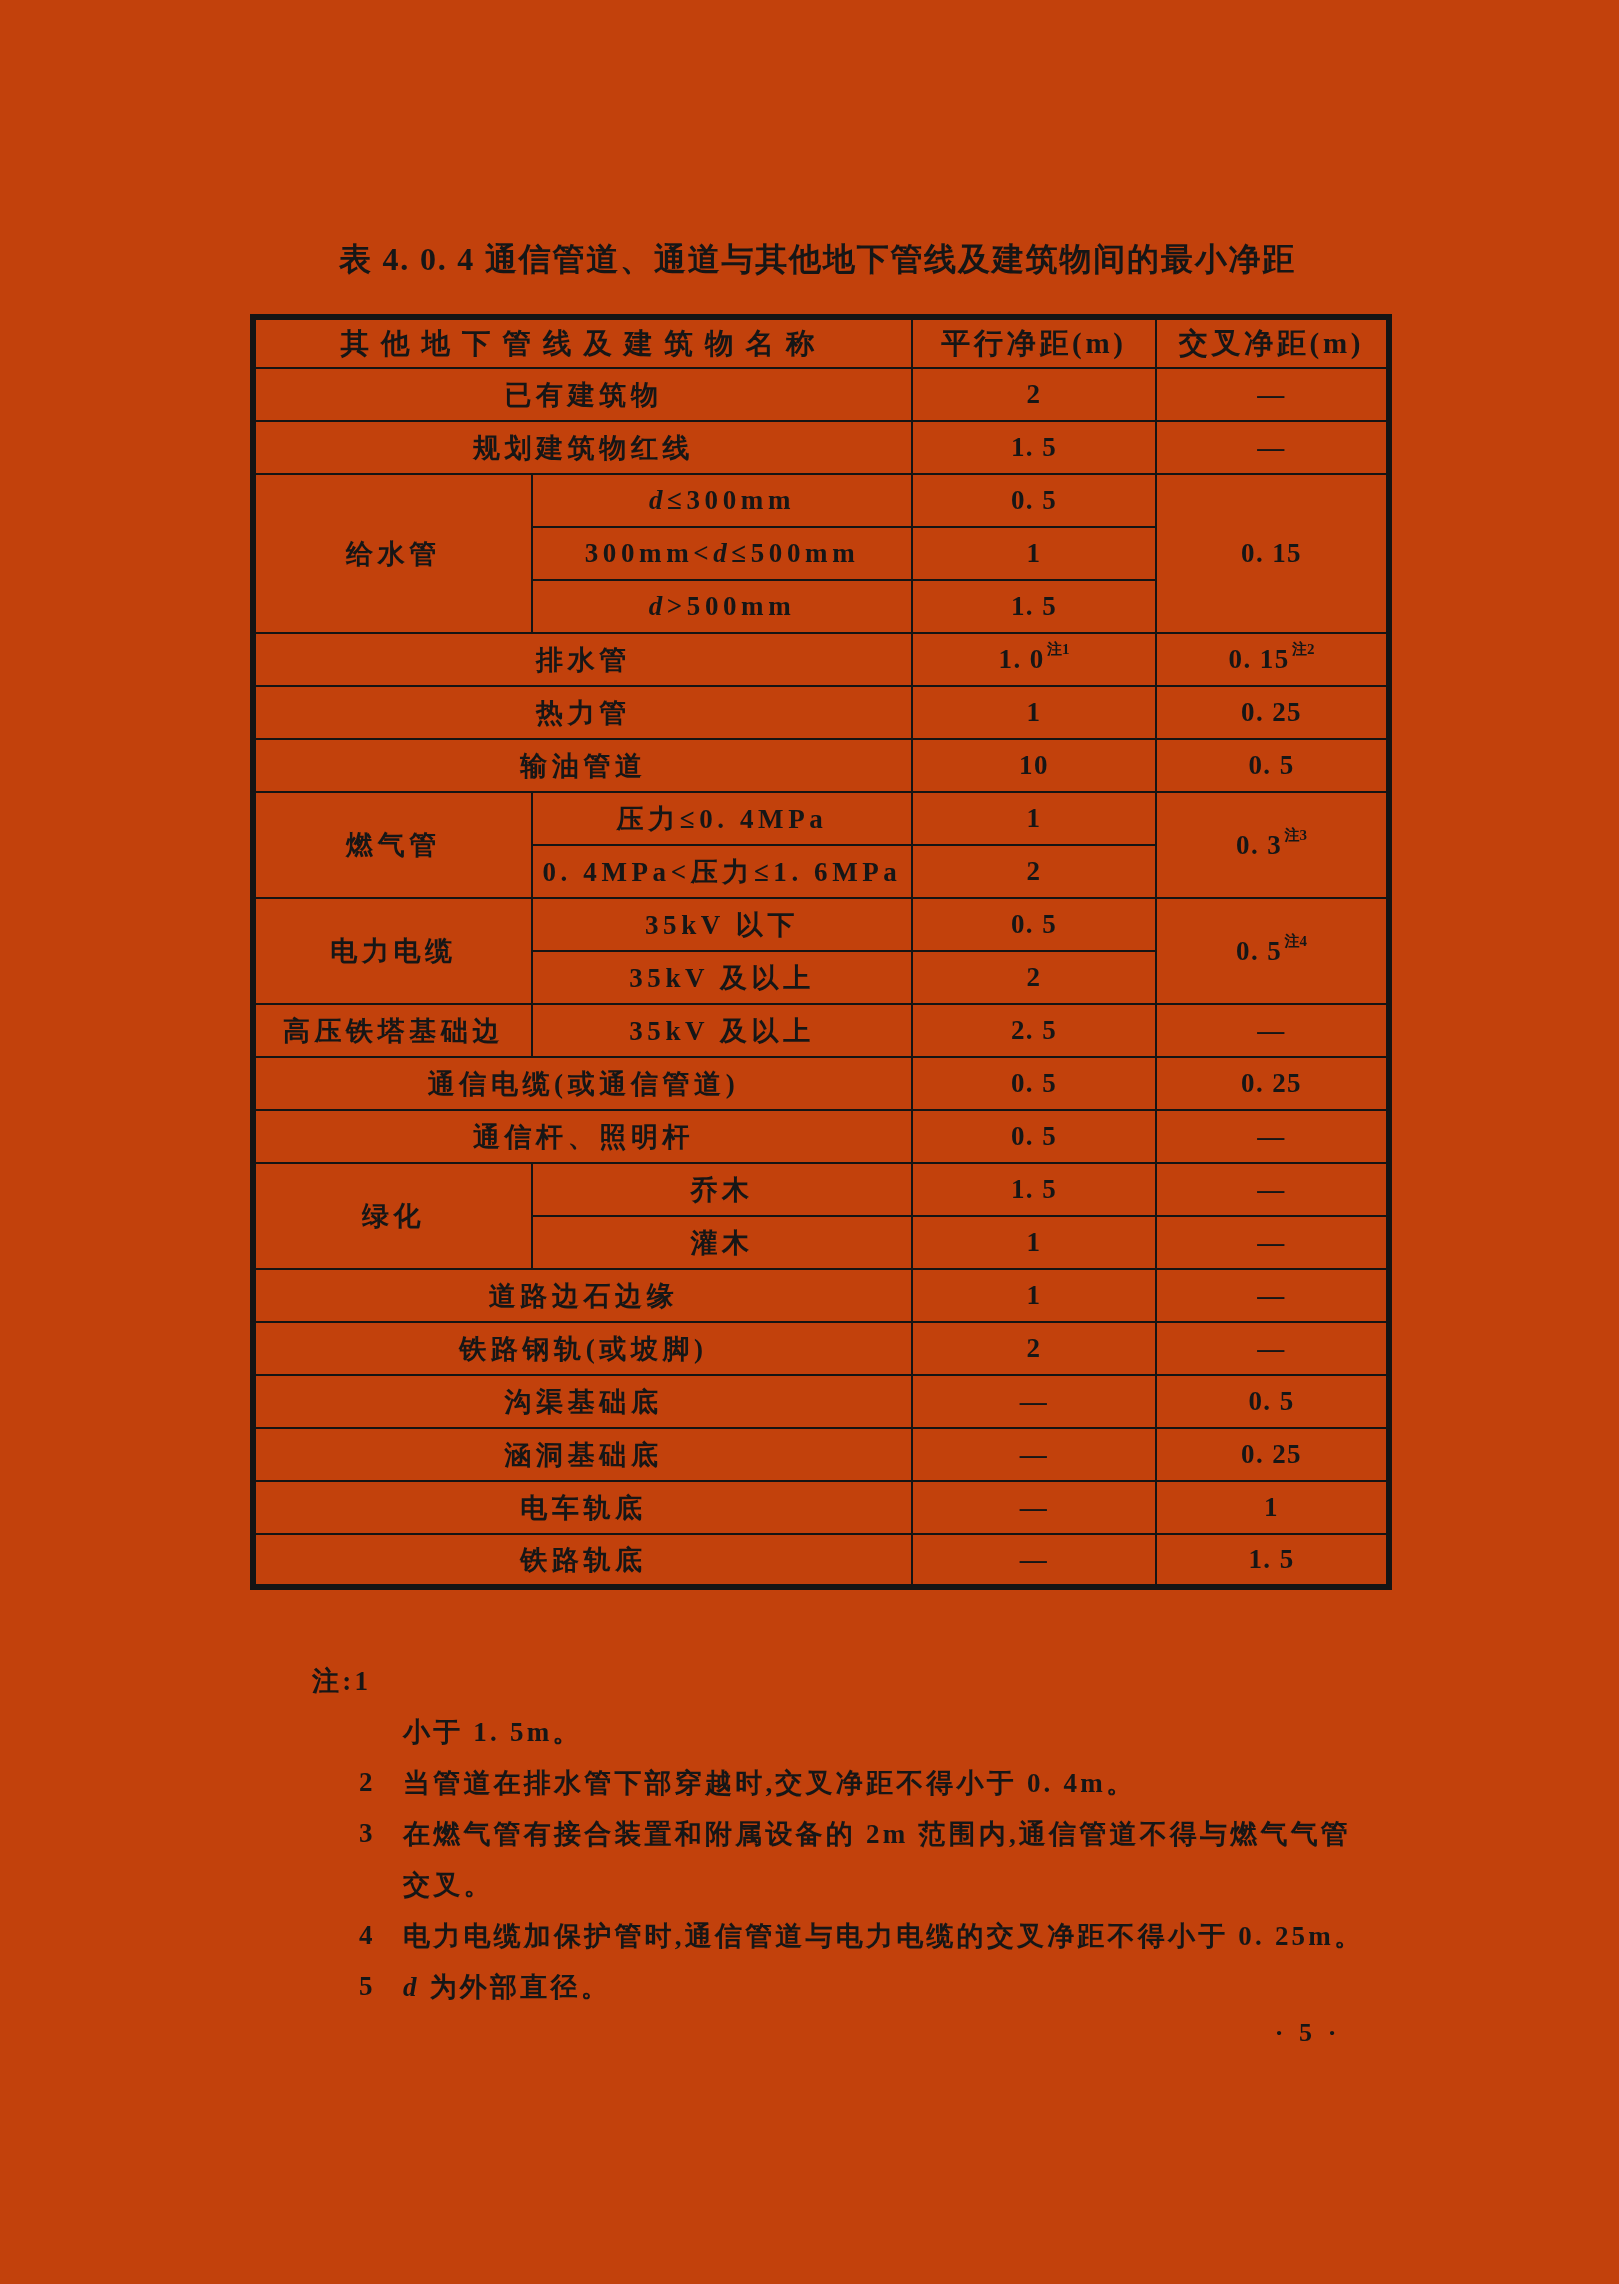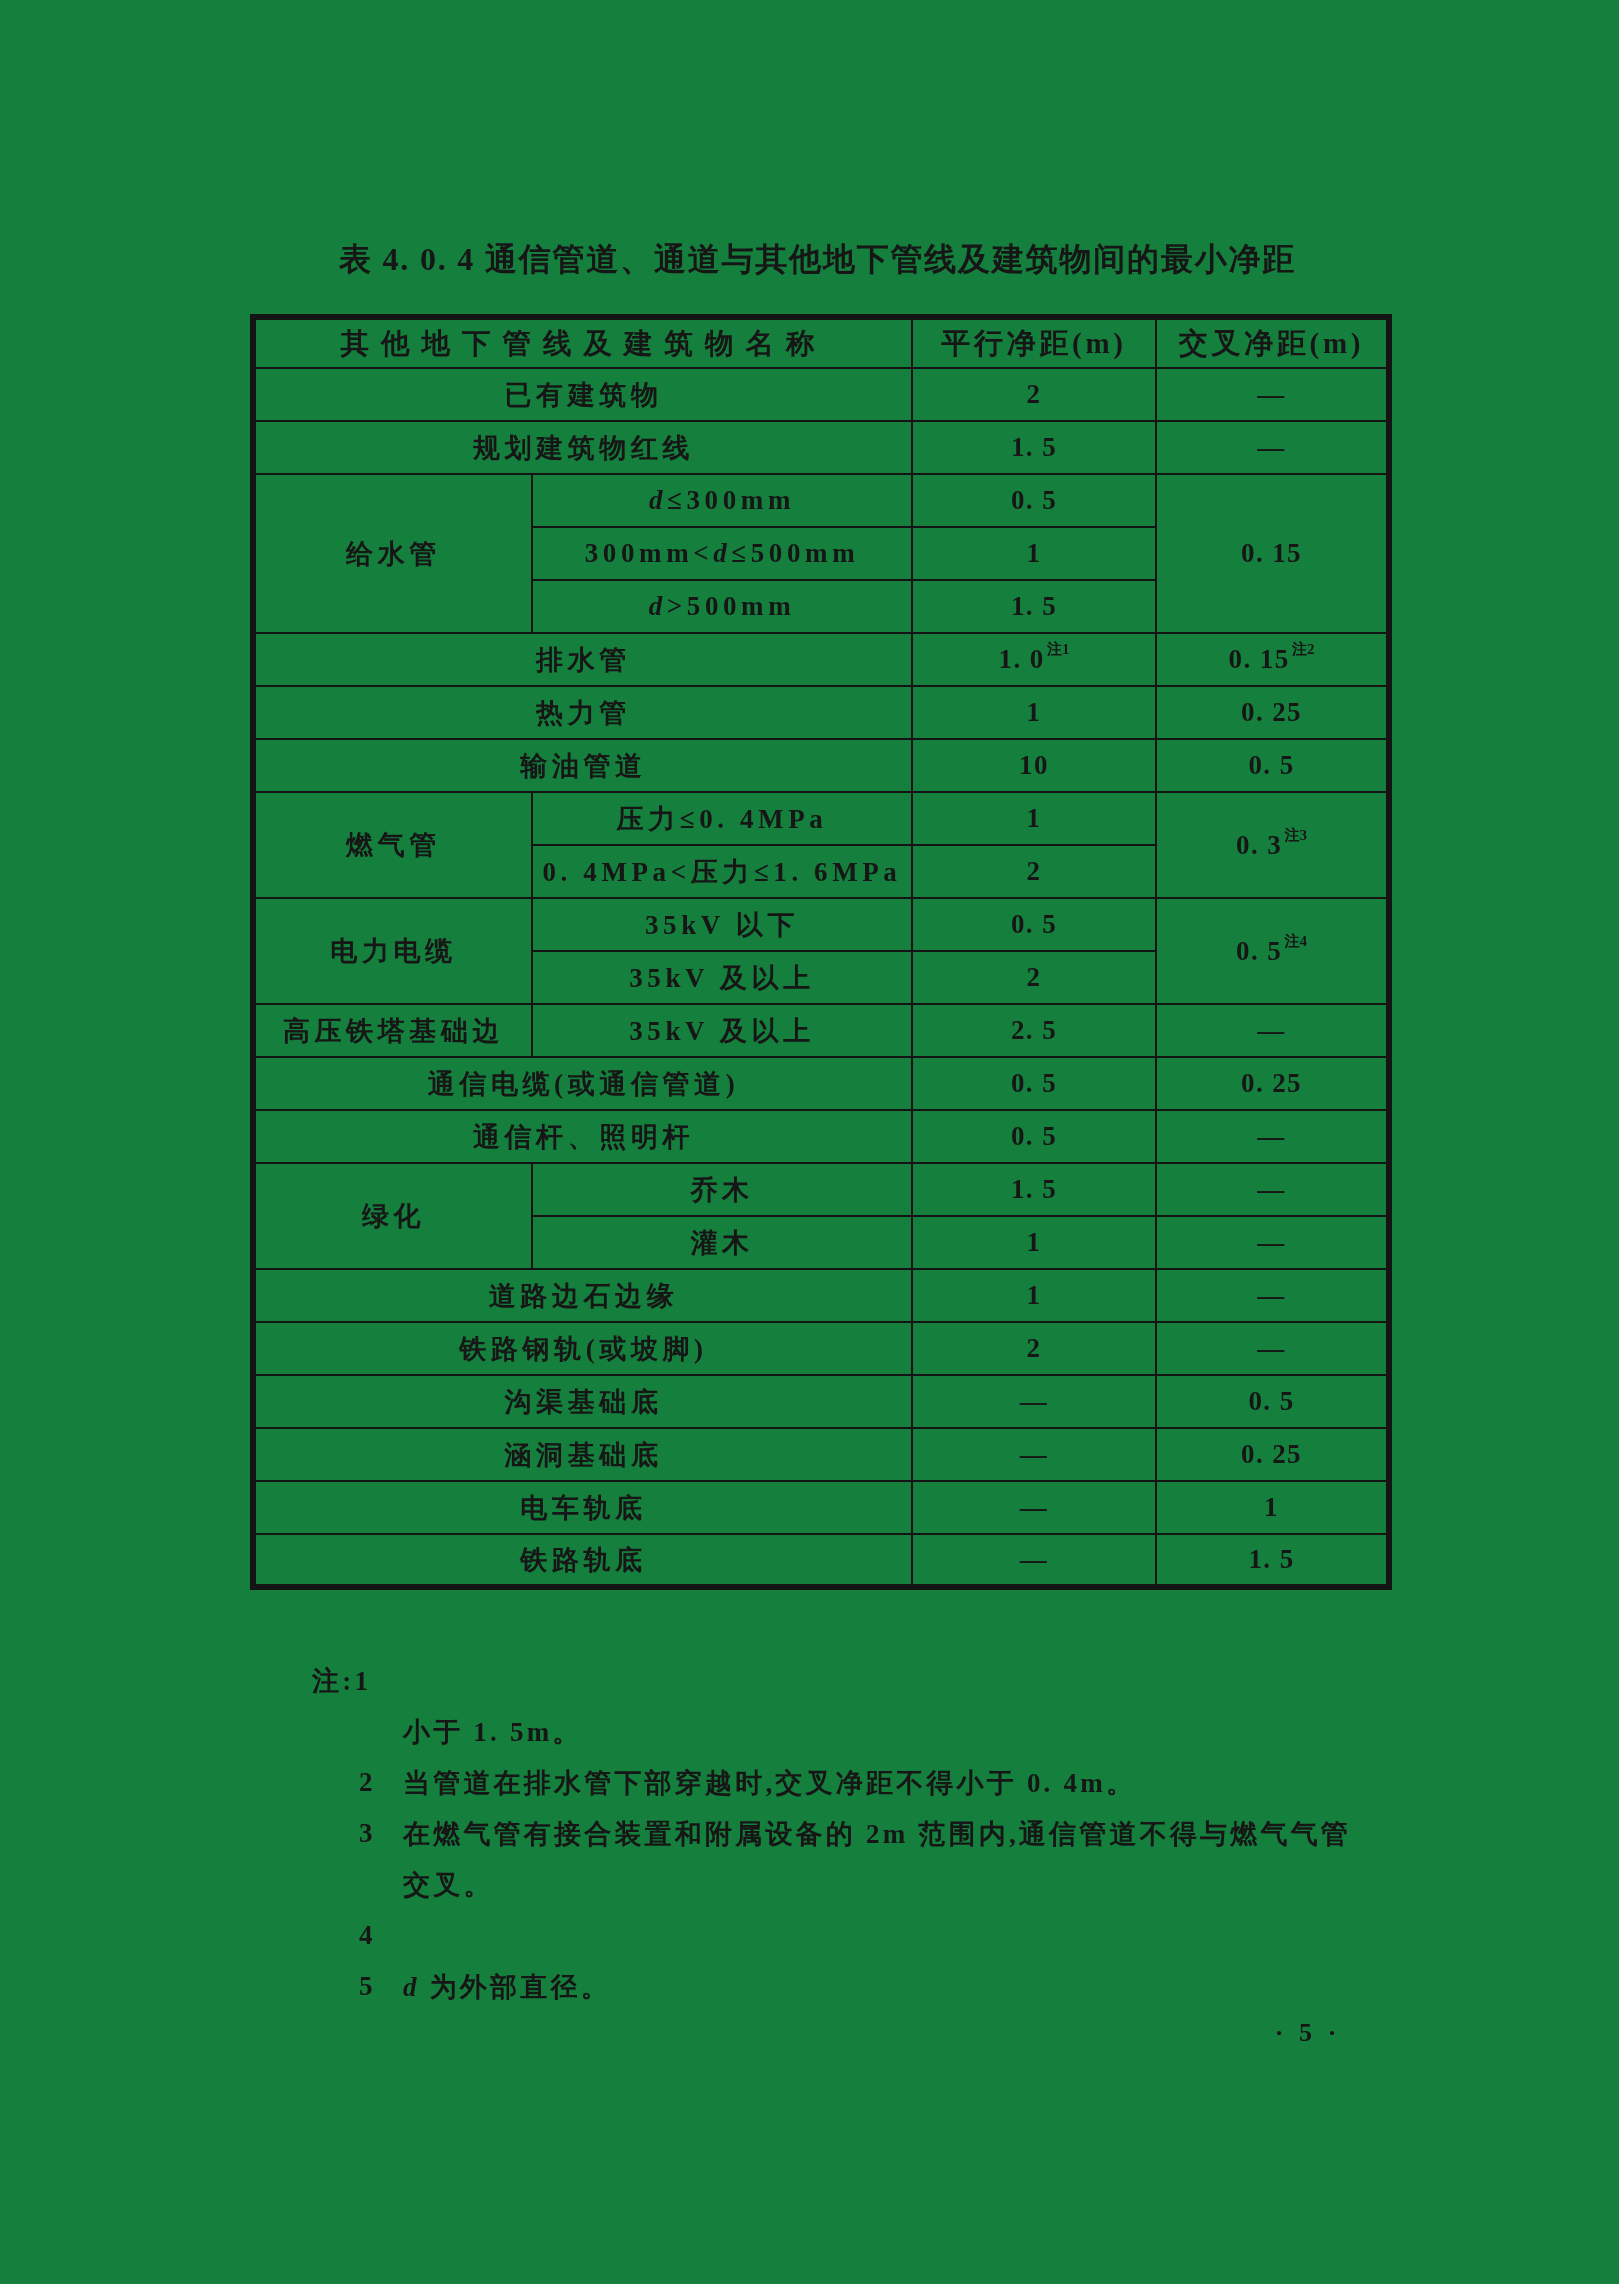--- a/index.html
+++ b/index.html
@@ -3,21 +3,21 @@
 <meta charset="utf-8">
 <style>
   html,body { margin:0; padding:0; }
   body {
     font-family: "Liberation Serif", "DejaVu Serif", serif;
     background:#e8e8e8;
   }
   .page {
     position:relative;
     width:1619px; height:2284px;
-    background:#15803d;
+    background:#c2410c;
     color:#161616;
     overflow:hidden;
   }
   .doc-title {
     position:absolute;
     top:238px; left:250px; width:1135px;
     text-align:center;
     font-size:32px; font-weight:bold;
     letter-spacing:1.8px;
     white-space:nowrap;
@@ -232,20 +232,21 @@
       <div class="note-line">
         <span class="note-pre num-only">3</span>
         <span class="note-text"><span>在燃气管有接合装置和附属设备的 2m 范围内,通信管道不得与燃气气管</span></span>
       </div>
       <div class="note-line">
         <span class="note-pre"></span>
         <span class="note-text"><span>交叉。</span></span>
       </div>
       <div class="note-line">
         <span class="note-pre num-only">4</span>
+        <span class="note-text"><span>电力电缆加保护管时,通信管道与电力电缆的交叉净距不得小于 0. 25m。</span></span>
       </div>
       <div class="note-line">
         <span class="note-pre num-only">5</span>
         <span class="note-text"><i>d</i><span> 为外部直径。</span></span>
       </div>
     </div>
 
   <div class="page-number">· 5 ·</div>
 
 </div>

